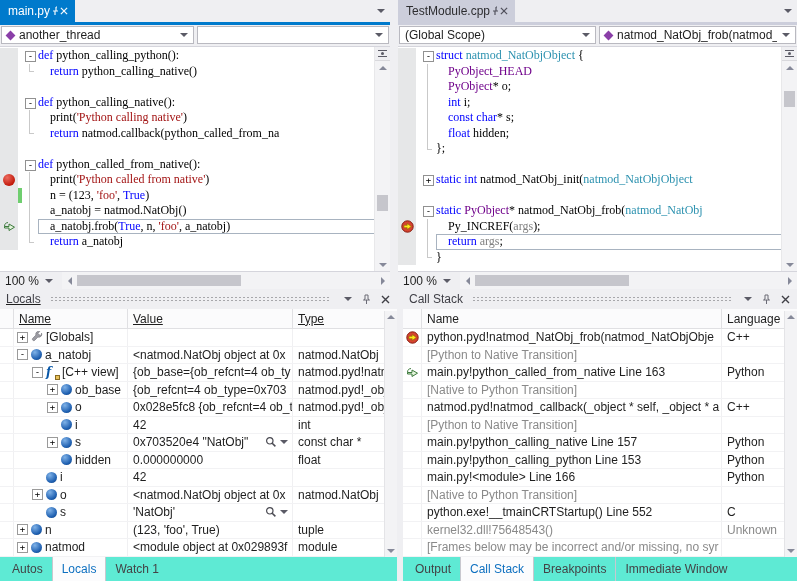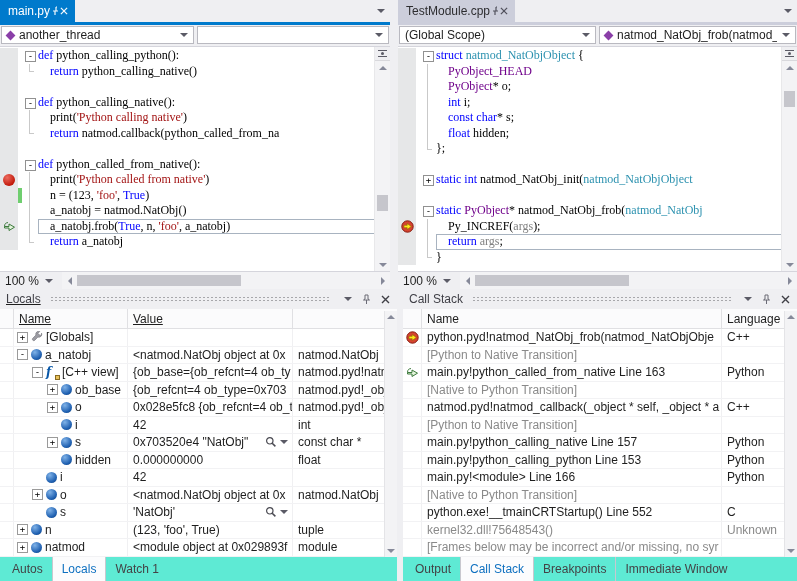--- a/index.html
+++ b/index.html
@@ -469,20 +469,21 @@
       <span class="ticon">
           <svg width="9" height="9" viewBox="0 0 9 9">
             <path d="M1 1 8 8M8 1 1 8" stroke="#3F3F46" stroke-width="1.4"></path>
           </svg>
         </span>
     </div>
     <div class="colhead">
       <div class="hc c-gut"></div>
       <div class="hc c-name">Name</div>
       <div class="hc c-val">Value</div>
+      <div class="hc c-type">Type</div>
     </div>
     <div class="rows" id="lrows">
         <div class="grow">
           <div class="cell c-gut"></div>
           <div class="cell c-name namecell" style="padding-left: 3px;">
             <span class="exp">+</span>
             <span class="gi">
               <svg width="12" height="12" viewBox="0 0 12 12">
                 <path d="M10.6 2.2a3 3 0 0 1-3.7 3.9L3.6 9.4a1.45 1.45 0 0 1-2-2l3.3-3.3a3 3 0 0 1 3.9-3.7L6.9 2.3l2.8 2.8z" fill="#9C9CA3" stroke="#6E6E76" stroke-width="0.6"></path>
               </svg>

